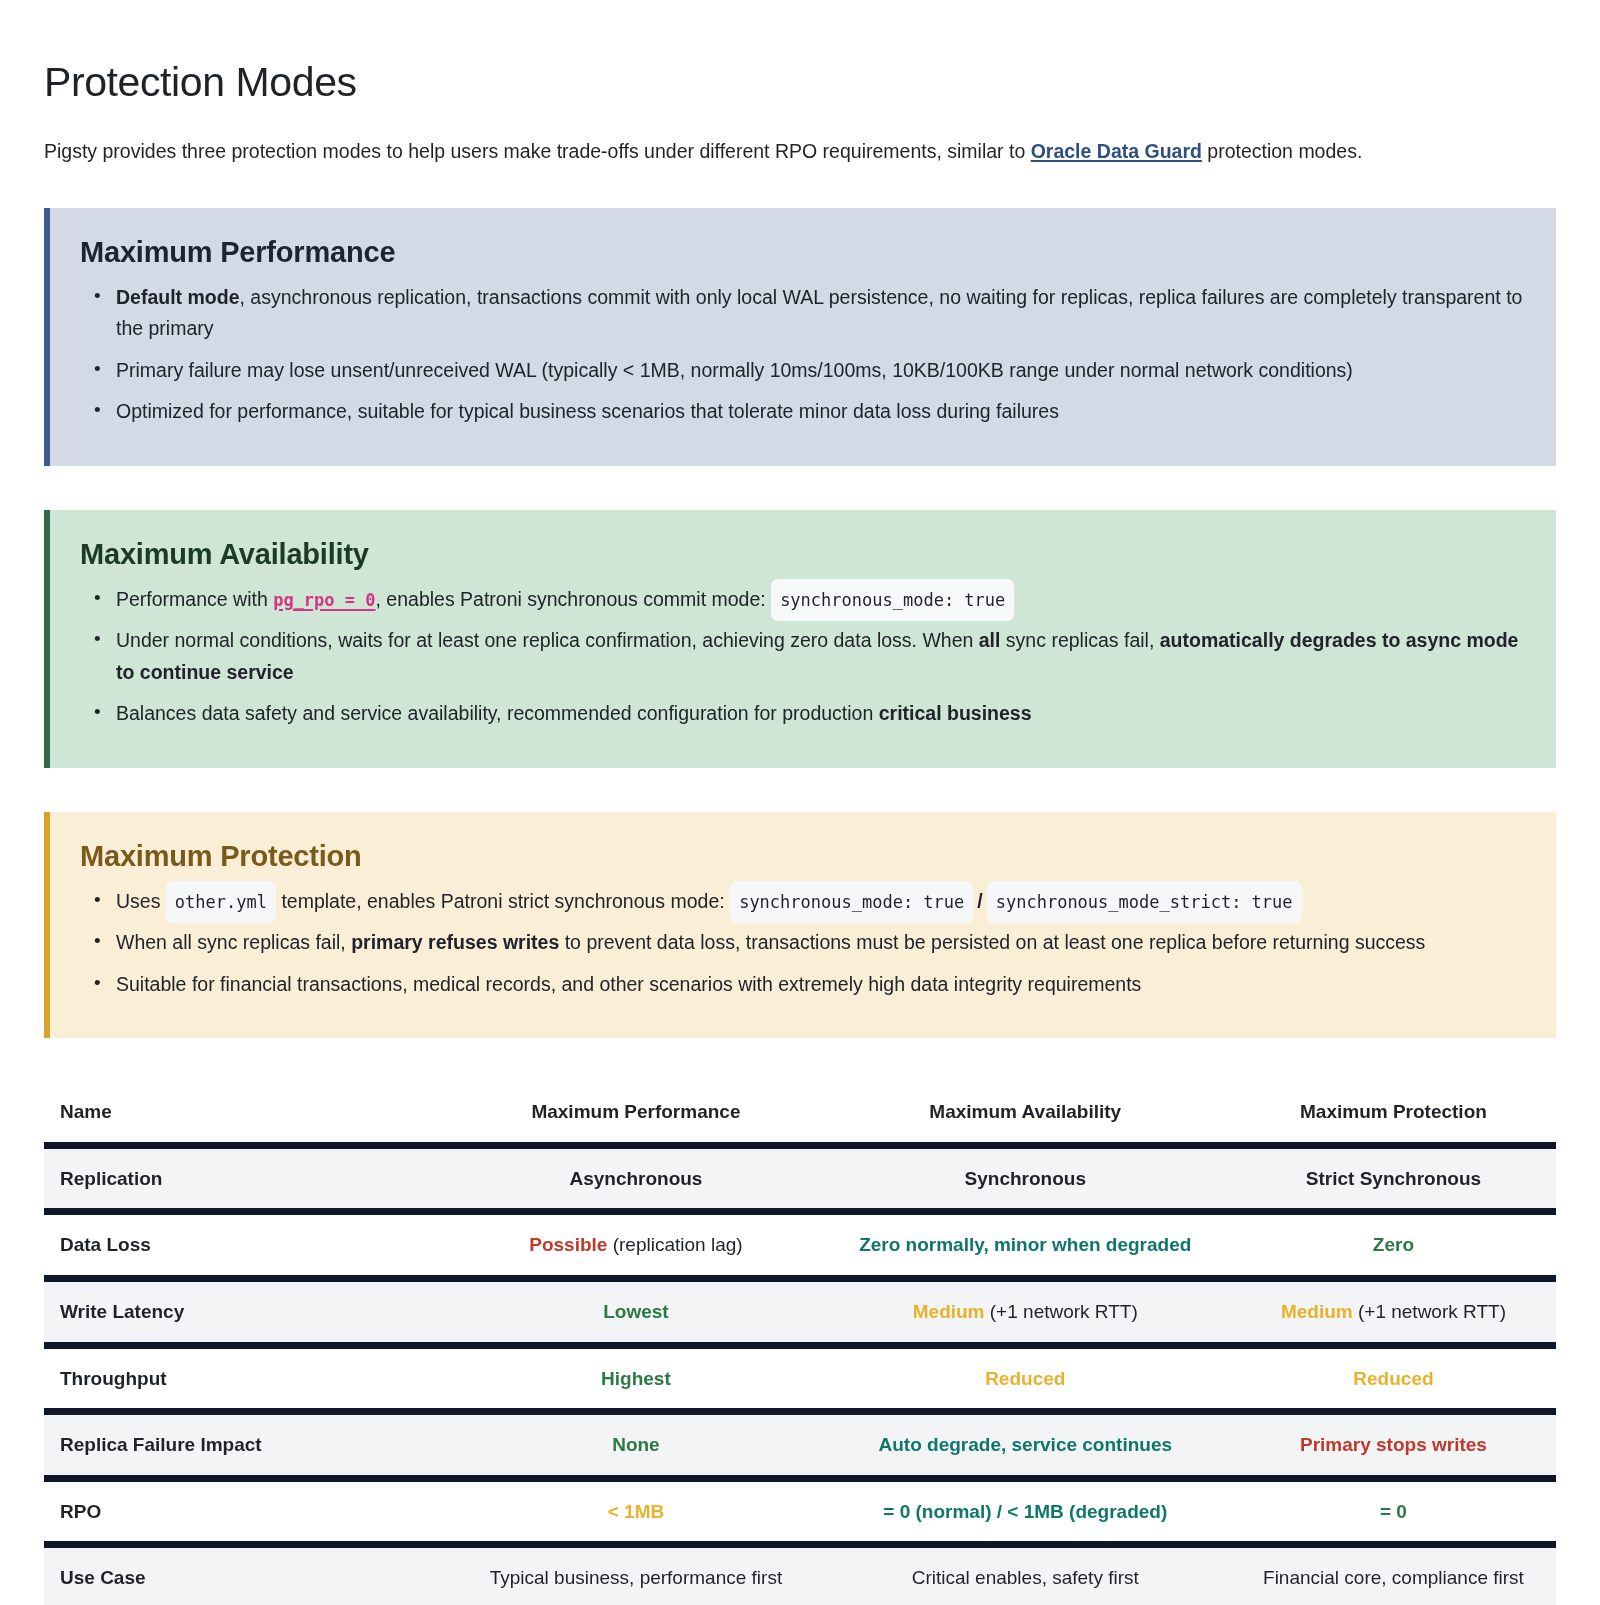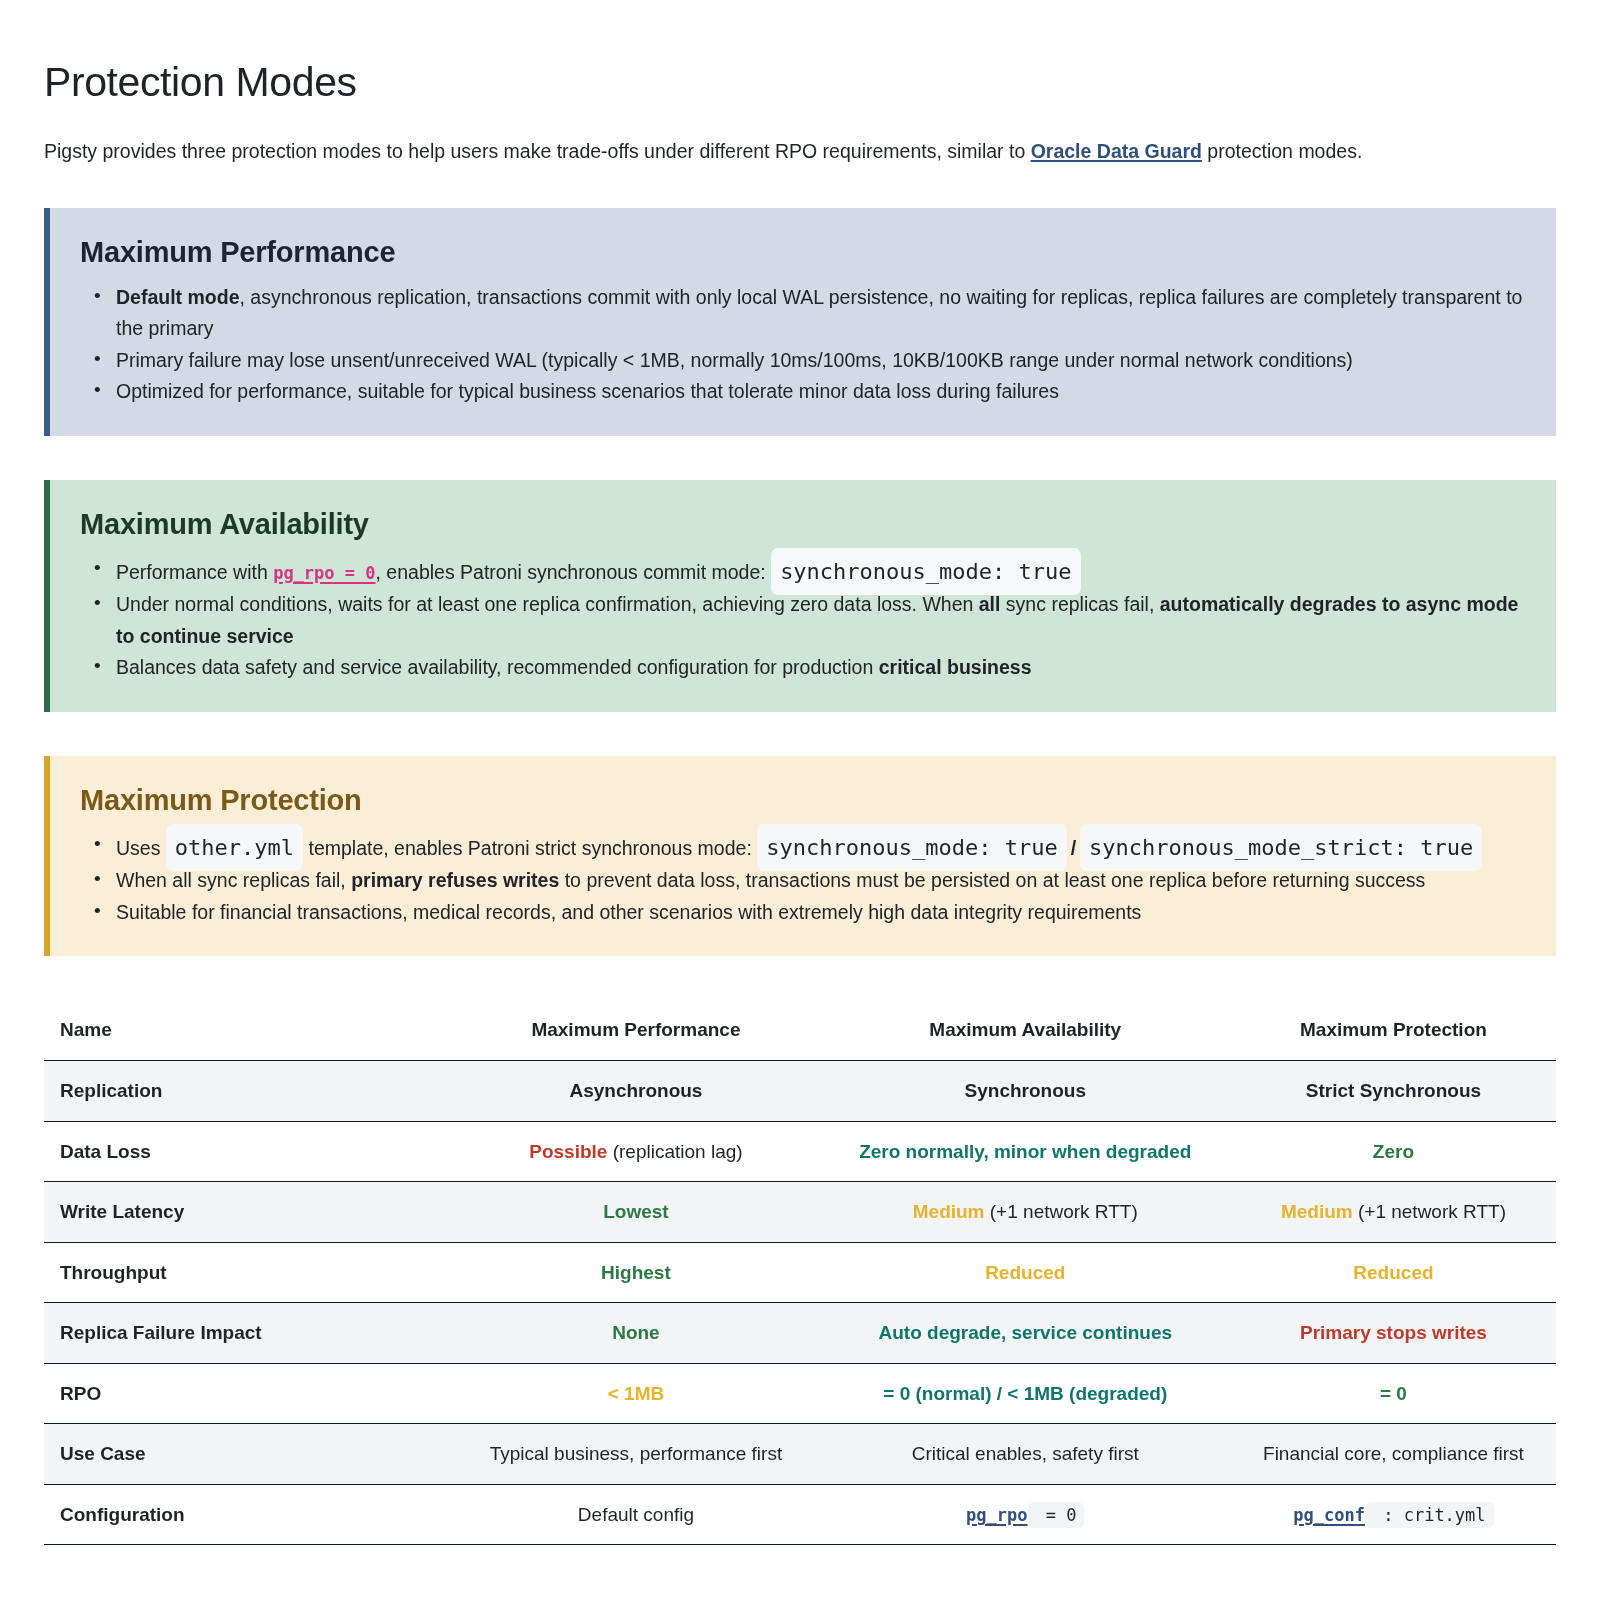--- a/index.html
+++ b/index.html
@@ -58,21 +58,21 @@
     letter-spacing: -0.2px;
   }
   .callout ul {
     margin: 0;
     padding-left: 36px;
     list-style: none;
   }
   .callout li {
     font-size: 19.5px;
     line-height: 1.62;
-    margin: 0 0;
+    margin: 10px 0;
     position: relative;
     color: #20242a;
   }
   .callout li::before {
     content: "\2022";
     position: absolute;
     left: -22px;
     top: -1px;
     font-size: 19px;
     color: #20242a;
@@ -90,21 +90,21 @@
   .callout.amber {
     background: #faeed6;
     border-left-color: #d8a32a;
   }
   .callout.amber h2 { color: #7a5a1b; }
 
   b, strong { font-weight: 700; }
 
   code.chip {
     font-family: "DejaVu Sans Mono", monospace;
-    font-size: 22px;
+    font-size: 17px;
     background: #f7f8f9;
     border-radius: 7px;
     padding: 11px 9px;
     color: #1f2328;
     white-space: nowrap;
   }
   code.chip.plain {
     background: #f6f7f8;
   }
   a.codelink {
@@ -131,21 +131,21 @@
   }
   table.cmp col.c0 { width: 27%; }
   table.cmp col.c1 { width: 24.3%; }
   table.cmp col.c2 { width: 27.2%; }
   table.cmp col.c3 { width: 21.5%; }
 
   table.cmp th, table.cmp td {
     padding: 16px 10px;
     font-size: 19px;
     line-height: 1.45;
-    border-bottom: 1px solid #0f172a;
+    border-bottom: 7px solid #0f172a;
   }
   table.cmp th.rowhead, table.cmp td.rowhead {
     text-align: left;
     font-weight: 700;
     padding-left: 16px;
     color: #1f2328;
   }
   table.cmp th.colhead {
     text-align: center;
     font-weight: 700;

